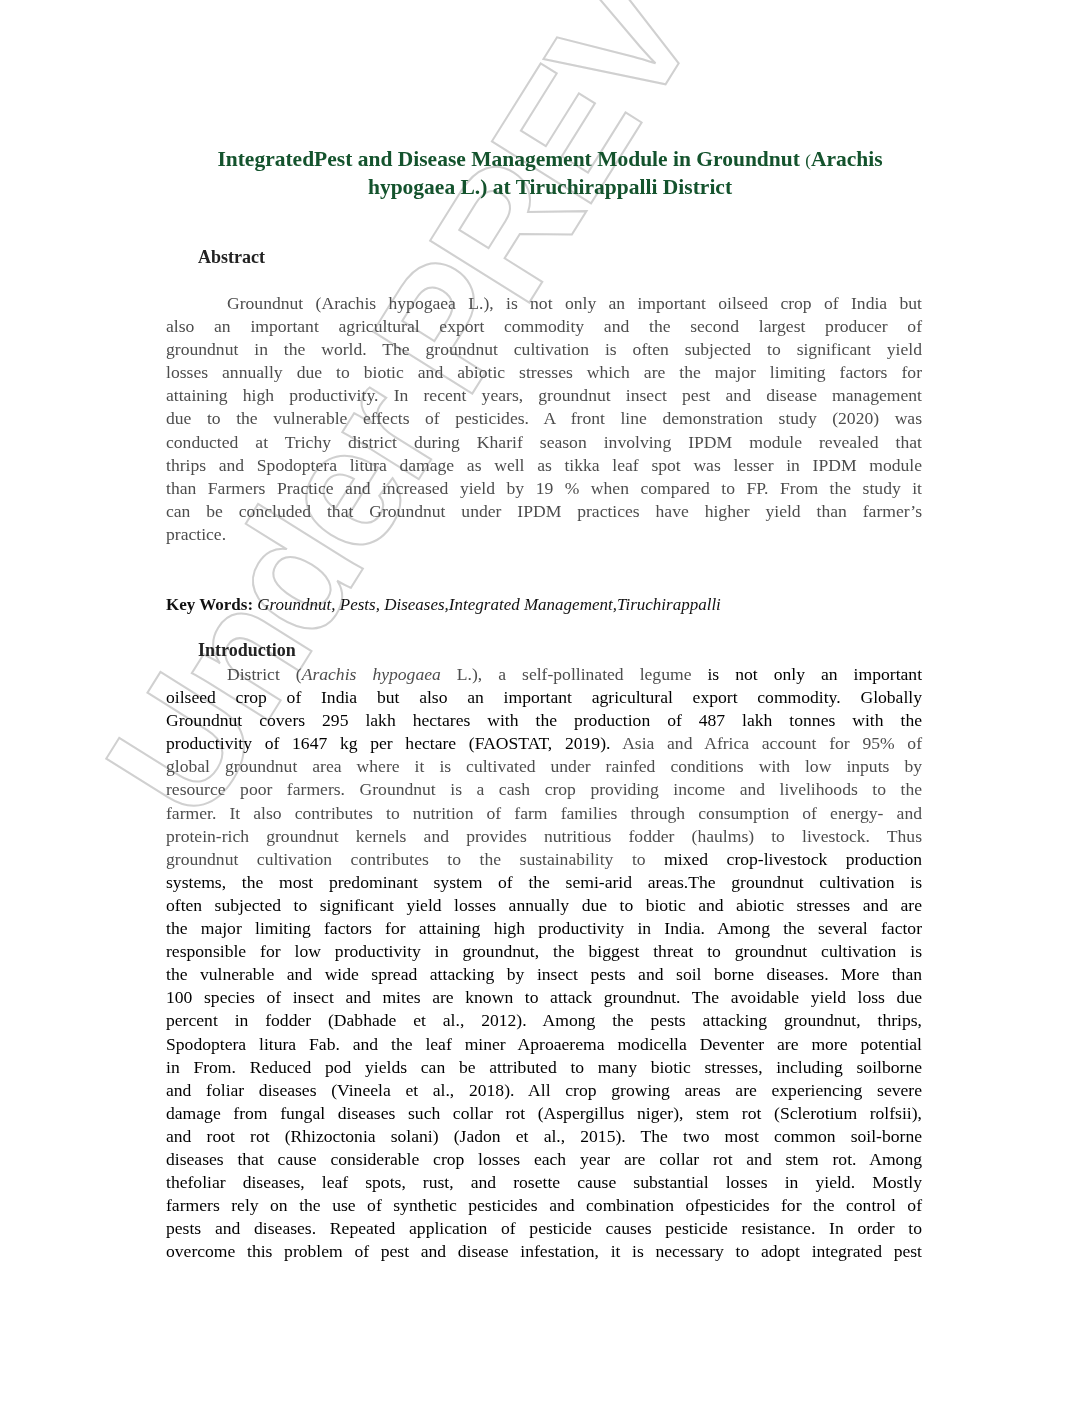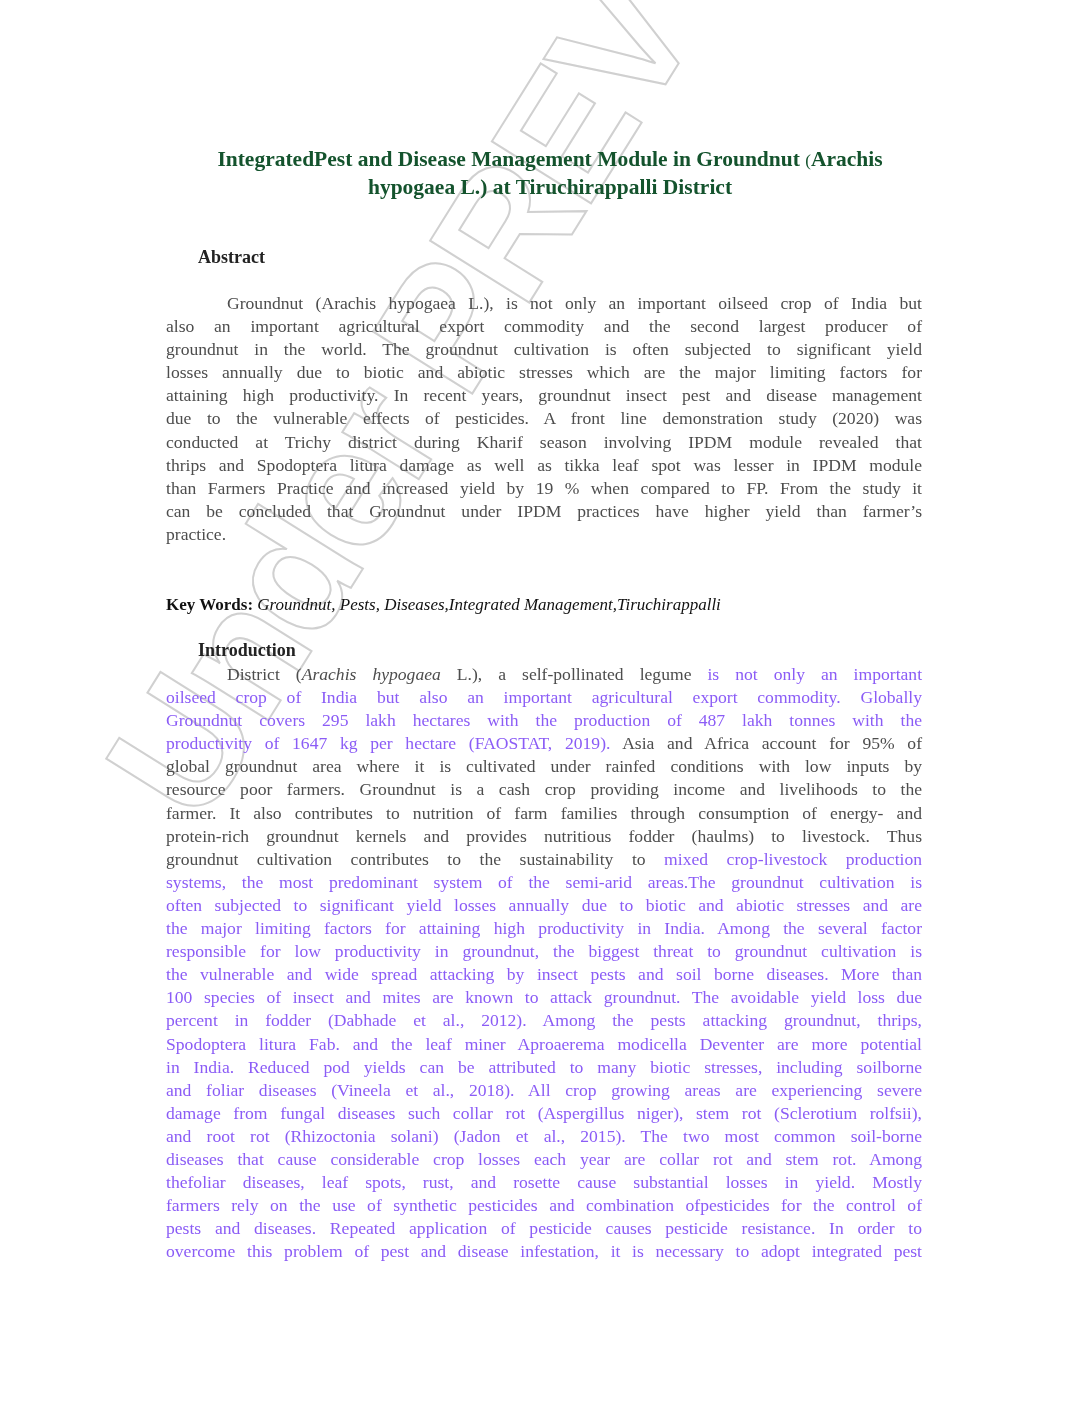--- a/index.html
+++ b/index.html
@@ -5,21 +5,21 @@
   html, body { margin: 0; padding: 0; background: #ffffff; }
   body { width: 1088px; height: 1408px; position: relative; overflow: hidden; font-family: "Liberation Serif", serif; color: #1a1a1a; }
   .page { position: absolute; left: 0; top: 0; width: 1088px; height: 1408px; }
   .title { position: absolute; left: 160px; width: 780px; top: 146px; text-align: center; font-weight: bold; font-size: 21.5px; line-height: 27px; color: #14532d; }
   .title .paren { font-size: 17px; font-weight: normal; }
   .h { position: absolute; left: 166px; font-weight: bold; font-size: 18px; color: #222; margin-left: 32px; }
   .para { position: absolute; left: 166px; width: 756px; font-size: 17.6px; line-height: 23.1px; text-align: justify; }
   .line { display: block; text-align: justify; text-align-last: justify; height: 23.1px; white-space: nowrap; }
   .line.last { text-align-last: left; }
   .grey { color: #4d4d4d; }
-  .blk { color: #8b5cf6; }
+  .blk { color: #000000; }
   .indent { padding-left: 61px; }
   .kw { position: absolute; left: 166px; top: 595px; font-size: 17px; color: #111; }
   .kw b { font-weight: bold; }
   .kw i { font-style: italic; }
   .wm { position: absolute; left: 150px; top: 700px; font-family: "Liberation Sans", sans-serif; font-weight: bold; font-size: 170px; color: transparent; -webkit-text-stroke: 2px #c8c8c8; transform: rotate(-58deg); transform-origin: left center; white-space: nowrap; letter-spacing: -6px; opacity: 0.85; pointer-events: none; }
 </style>
 </head>
 <body>
 
 <div class="page">
@@ -64,21 +64,21 @@
       <span class="line"><span class="grey">protein-rich groundnut kernels and provides nutritious fodder (haulms) to livestock. Thus</span></span>
       <span class="line"><span class="grey">groundnut cultivation contributes to the sustainability to </span><span class="blk">mixed crop-livestock production</span></span>
       <span class="line"><span class="blk">systems, the most predominant system of the semi-arid areas.The groundnut cultivation is</span></span>
       <span class="line"><span class="blk">often subjected to significant yield losses annually due to biotic and abiotic stresses and are</span></span>
       <span class="line"><span class="blk">the major limiting factors for attaining high productivity in India. Among the several factor</span></span>
       <span class="line"><span class="blk">responsible for low productivity in groundnut, the biggest threat to groundnut cultivation is</span></span>
       <span class="line"><span class="blk">the vulnerable and wide spread attacking by insect pests and soil borne diseases. More than</span></span>
       <span class="line"><span class="blk">100 species of insect and mites are known to attack groundnut. The avoidable yield loss due</span></span>
       <span class="line"><span class="blk">percent in fodder (Dabhade et al., 2012). Among the pests attacking groundnut, thrips,</span></span>
       <span class="line"><span class="blk">Spodoptera litura Fab. and the leaf miner Aproaerema modicella Deventer are more potential</span></span>
-      <span class="line"><span class="blk">in India. Reduced pod yields can be attributed to many biotic stresses, including soilborne</span></span>
+      <span class="line"><span class="blk">in From. Reduced pod yields can be attributed to many biotic stresses, including soilborne</span></span>
       <span class="line"><span class="blk">and foliar diseases (Vineela et al., 2018). All crop growing areas are experiencing severe</span></span>
       <span class="line"><span class="blk">damage from fungal diseases such collar rot (Aspergillus niger), stem rot (Sclerotium rolfsii),</span></span>
       <span class="line"><span class="blk">and root rot (Rhizoctonia solani) (Jadon et al., 2015).  The two most common soil-borne</span></span>
       <span class="line"><span class="blk">diseases that cause considerable crop losses each year are collar rot and stem rot. Among</span></span>
       <span class="line"><span class="blk">thefoliar diseases, leaf spots, rust, and rosette cause substantial losses in yield.  Mostly</span></span>
       <span class="line"><span class="blk">farmers rely on the use of synthetic pesticides and combination ofpesticides for the control of</span></span>
       <span class="line"><span class="blk">pests and diseases. Repeated application of pesticide causes pesticide resistance. In order to</span></span>
       <span class="line"><span class="blk">overcome this problem of pest and disease infestation, it is necessary to adopt integrated pest</span></span>
     </div>
 

